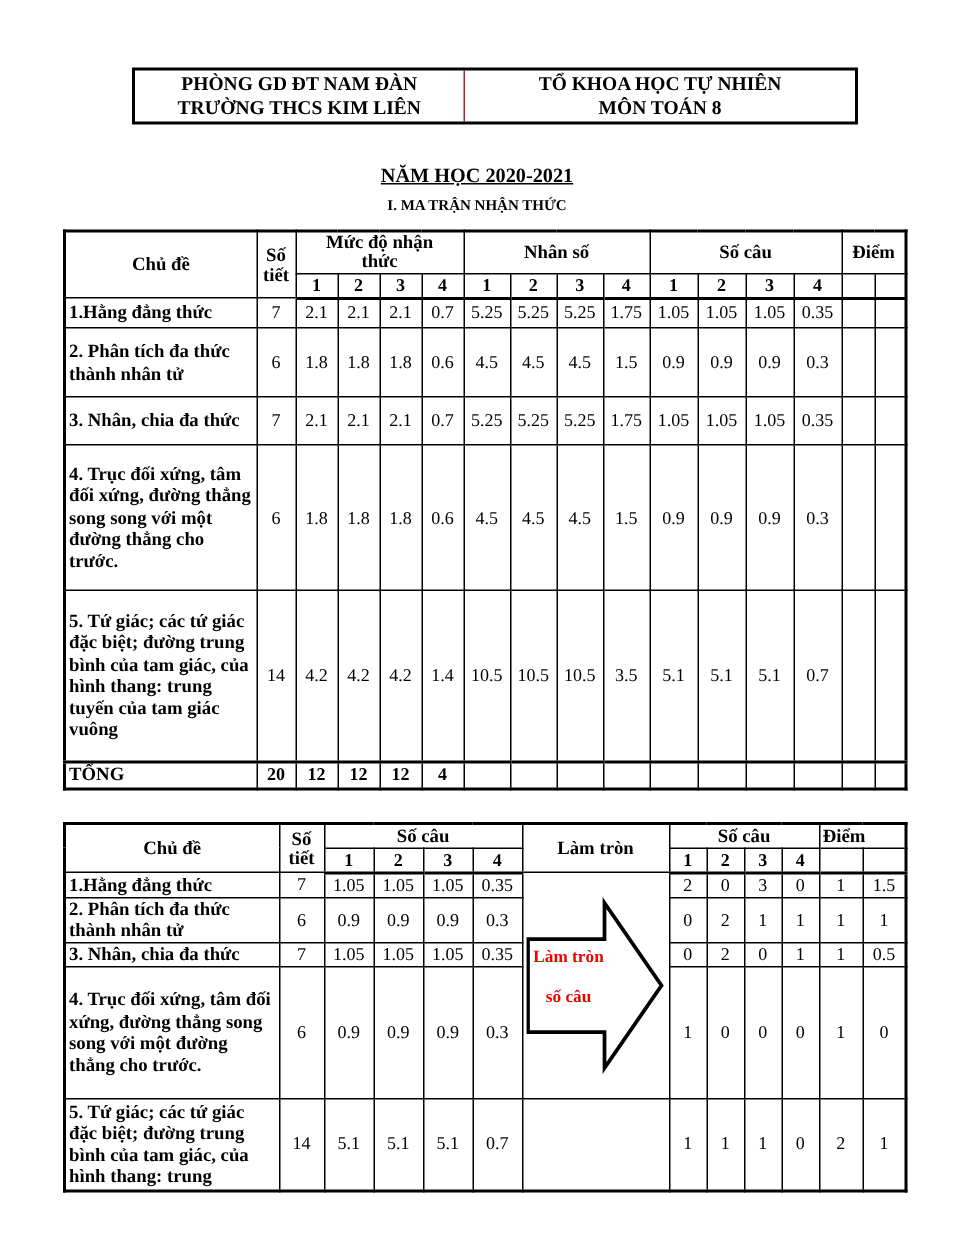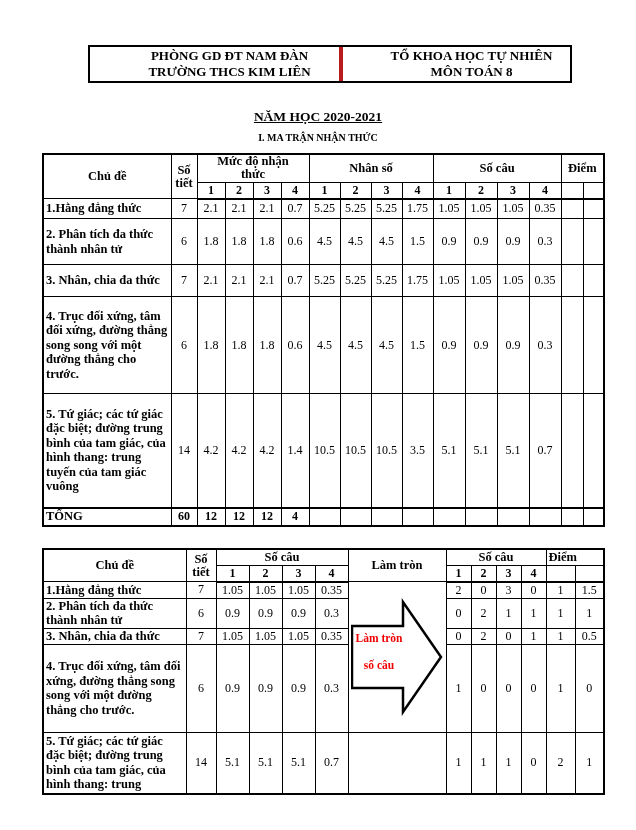--- a/index.html
+++ b/index.html
@@ -4,23 +4,23 @@
 <style>
   html,body{margin:0;padding:0;}
   body{width:636px;height:830px;background:#fff;color:#000;
        font-family:"Liberation Serif",serif;}
   .page{position:relative;width:636px;height:830px;overflow:hidden;background:#fff;}
 
   
   .hdrbox{position:absolute;left:88px;top:45px;width:484px;height:38px;
           border:2px solid #000;display:flex;box-sizing:border-box;}
   .hdrcell{display:flex;flex-direction:column;justify-content:center;text-align:center;
-           font-weight:bold;font-size:13px;line-height:16px;padding-left:30px;}
+           font-weight:bold;font-size:13px;line-height:16px;}
   .hdrcell.left{width:219px;}
-  .hdrcell.right{flex:1;border-left:4px solid #b91c1c;}
+  .hdrcell.right{flex:1;border-left:1px solid #b91c1c;}
 
   .title1{position:absolute;top:87px;left:0;width:100%;text-align:center;
           font-weight:bold;font-size:13.5px;}
   .title2{position:absolute;top:109px;left:0;width:100%;text-align:center;
           font-weight:bold;font-size:13.5px;}
   .title2 span{text-decoration:underline;text-align:right;}
   .title3{position:absolute;top:132px;left:0;width:100%;text-align:center;
           font-weight:bold;font-size:10px;}
 
   table{border-collapse:collapse;table-layout:fixed;position:absolute;background:#fff;}
@@ -208,21 +208,21 @@
       <td class="num">3.5</td>
       <td class="num">5.1</td>
       <td class="num">5.1</td>
       <td class="num">5.1</td>
       <td class="num">0.7</td>
       <td class="num"></td>
       <td class="num"></td>
     </tr>
     <tr class="totalrow">
       <td class="topic">TỔNG</td>
-      <td class="num">60</td>
+      <td class="num">20</td>
       <td class="num">12</td>
       <td class="num">12</td>
       <td class="num">12</td>
       <td class="num">4</td>
       <td class="num"></td>
       <td class="num"></td>
       <td class="num"></td>
       <td class="num"></td>
       <td class="num"></td>
       <td class="num"></td>

